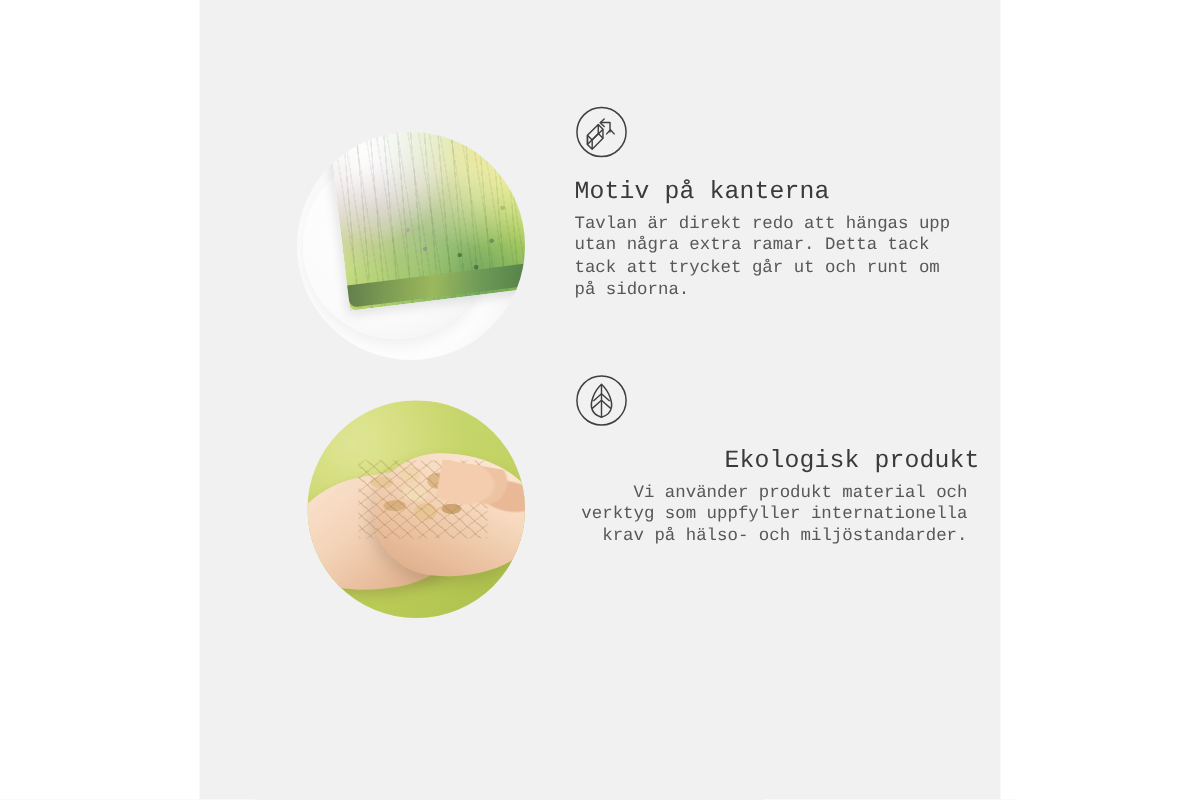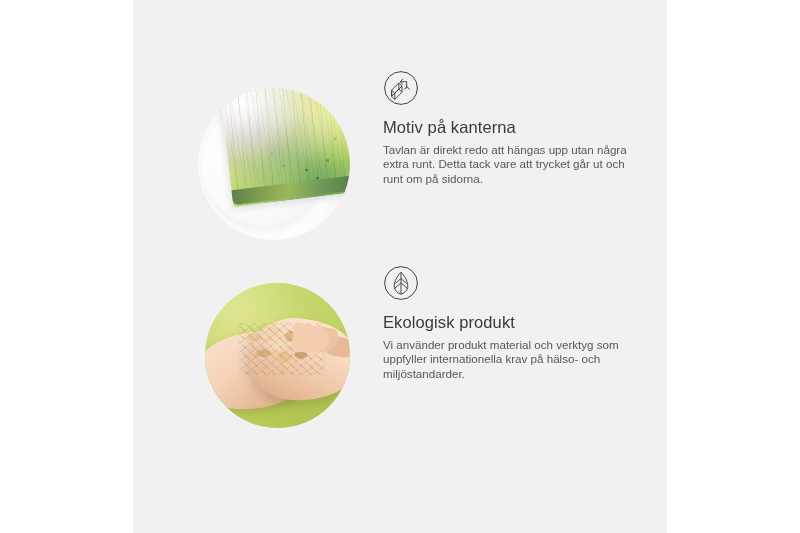--- a/index.html
+++ b/index.html
@@ -29,23 +29,24 @@
     width: 534px;
     height: 533px;
     background: #f1f1f1;
   }
 
   
   .feature {
     position: absolute;
     left: 0;
     width: 530px;
+    font-family: Liberation Mono, monospace;
   }
   .feature-top    { top: 70px;  height: 190px; }
-  .feature-bottom { top: 265px; height: 185px; }
+  .feature-bottom { top: 249px; height: 185px; text-align: right; }
 
   
   .photo-wrap {
     position: absolute;
     border-radius: 50%;
     overflow: hidden;
   }
 
   
   .photo-canvas {
@@ -256,21 +257,21 @@
           <path d="M9.6 22.4 L13.1 25.9 L13.1 32.7 L9.6 29.2 Z" fill="none" stroke="#3f3f3f" stroke-width="1.05" stroke-linejoin="round"></path>
           <path d="M13.1 25.9 L21.1 17.9 L17.6 14.4" fill="none" stroke="#3f3f3f" stroke-width="1.05" stroke-linejoin="round"></path>
           <path d="M21.1 17.9 L21.1 24.7 L13.1 32.7" fill="none" stroke="#3f3f3f" stroke-width="1.05" stroke-linejoin="round"></path>
           <path d="M17.6 21.2 L21.1 24.7" fill="none" stroke="#3f3f3f" stroke-width="1.05"></path>
 
           <path d="M19.3 13.0 L26.3 13.0 L26.3 20.0" fill="none" stroke="#3f3f3f" stroke-width="1.05" stroke-linejoin="round" stroke-linecap="round"></path>
           <path d="M22.0 10.4 L19.0 13.2 L22.0 16.0" fill="none" stroke="#3f3f3f" stroke-width="1.05" stroke-linejoin="round" stroke-linecap="round"></path>
           <path d="M23.8 21.4 L26.6 18.4 L29.4 21.4" fill="none" stroke="#3f3f3f" stroke-width="1.05" stroke-linejoin="round" stroke-linecap="round"></path>
         </svg>
         <h3 class="feature-heading">Motiv på kanterna</h3>
-        <p class="feature-body">Tavlan är direkt redo att hängas upp utan några extra runt. Detta tack vare att trycket går ut och runt om på sidorna.</p>
+        <p class="feature-body">Tavlan är direkt redo att hängas upp utan några extra ramar. Detta tack tack att trycket går ut och runt om på sidorna.</p>
       </div>
     </div>
 
     <div class="feature feature-bottom">
 
       <div class="photo-wrap photo-hands">
         <div class="meadow-blur"></div>
         <div class="hand-left"></div>
         <div class="hand-right"></div>
         <div class="chips"></div>

